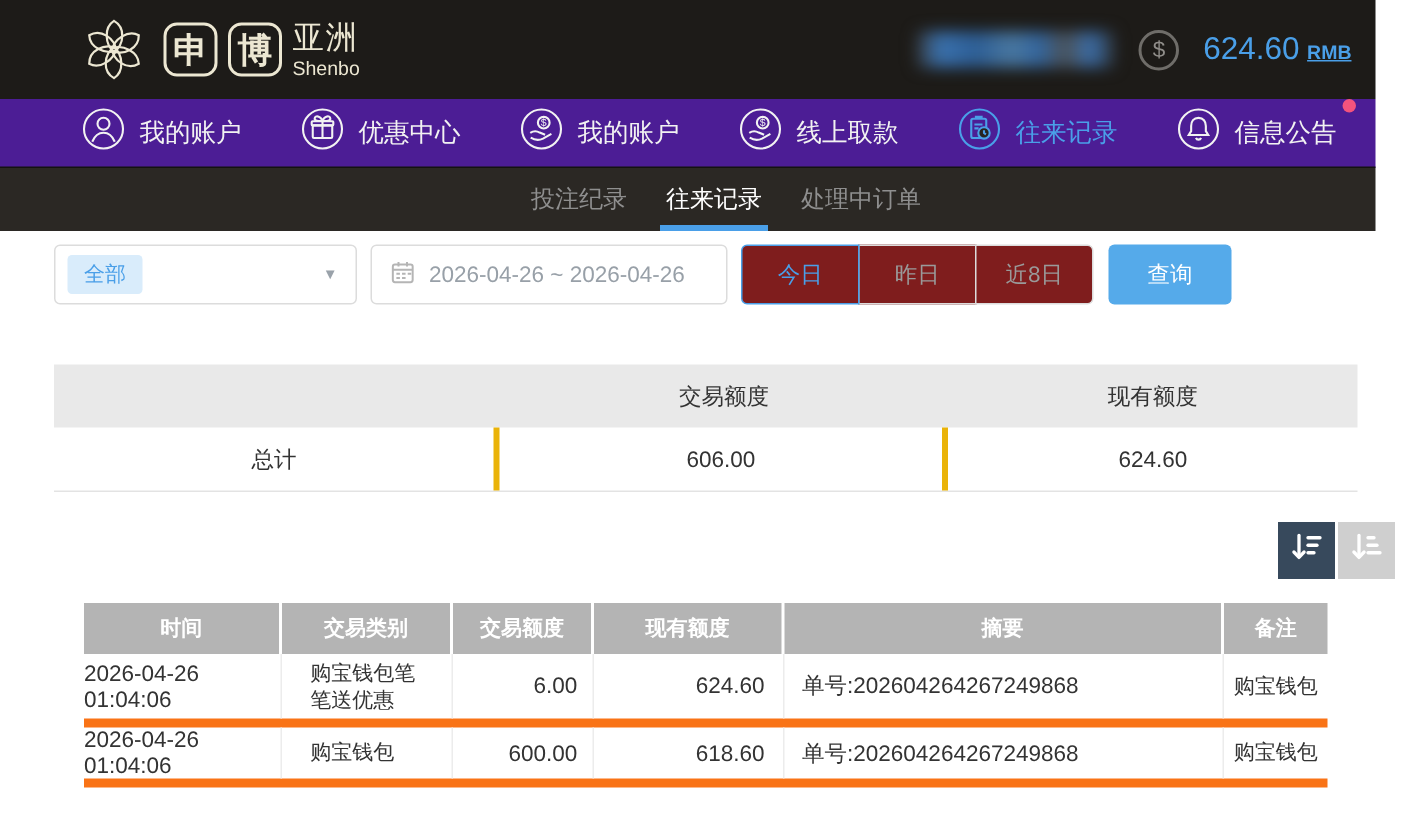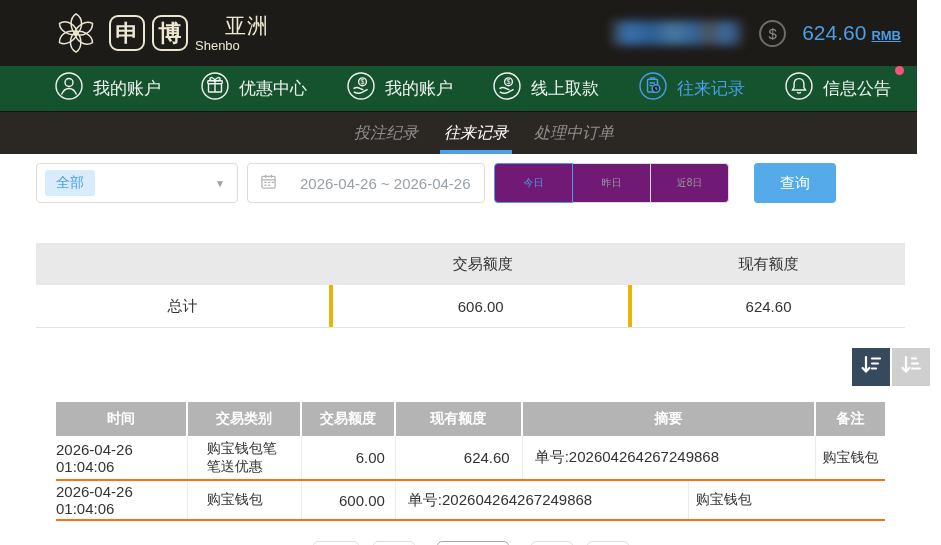--- a/index.html
+++ b/index.html
@@ -15,83 +15,83 @@
   
   .topbar { height: 66px; background: #1d1b18; display: flex; align-items: center; }
   .logo { display: flex; align-items: center; gap: 7px; margin-left: 50px; }
   .logo svg.flower { display: block; }
   .logo-box {
     width: 36px; height: 36px; border: 2px solid #ece7d2; border-radius: 9px;
     color: #ece7d2; font-size: 23px; font-weight: bold;
     display: flex; align-items: center; justify-content: center;
   }
   .logo-col { color: #ece7d2; line-height: 1; }
-  .logo-region { font-size: 21px; letter-spacing: 1px; margin-left: 30px; }
+  .logo-region { font-size: 21px; letter-spacing: 1px; }
   .logo-latin { font-size: 13px; margin-top: 3px; }
 
   .top-right { margin-left: auto; display: flex; align-items: center; margin-right: 16px; gap: 16px; }
   .blur-user {
     width: 132px; height: 24px; border-radius: 3px; filter: blur(5px);
     background: linear-gradient(90deg,#35383c 0%,#3a71ad 12%,#2d5e95 30%,#49779f 48%,#33659d 62%,#4b5258 75%,#3a6da8 88%,#2f3338 100%);
   }
   .coin {
     width: 27px; height: 27px; border: 2px solid #6f6d69; border-radius: 50%;
     color: #908e8a; font-size: 15px; display: flex; align-items: center; justify-content: center;
   }
   .balance { color: #4a9fe8; font-size: 21px; display: flex; align-items: baseline; gap: 5px; }
   .balance .cur { font-size: 13px; font-weight: bold; text-decoration: underline; }
 
   
   .mainnav {
-    height: 46px; background: #14532d; border-bottom: 1px solid #141311;
+    height: 46px; background: #4c1d95; border-bottom: 1px solid #141311;
     display: flex; align-items: center; justify-content: space-between;
     padding: 0 26px 0 54px;
   }
   .nav-item { display: flex; align-items: center; gap: 9px; color: #f2f2f2; font-size: 17px; cursor: pointer; position: relative; }
   .nav-item svg { stroke: #f2f2f2; fill: none; stroke-width: 1.4; }
   .nav-item.active { color: #4a9fe8; }
   .nav-item.active svg { stroke: #4a9fe8; }
   .badge-dot { position: absolute; top: -5px; right: -13px; width: 9px; height: 9px; background: #f4537d; border-radius: 50%; }
 
   
-  .subtabs { height: 42px; background: #2b2824; display: flex; font-style: italic; }
+  .subtabs { height: 42px; background: #2b2824; display: flex; }
   .subtab-wrap { margin-left: 350px; display: flex; gap: 18px; height: 100%; }
   .subtab {
     color: #8f8f8f; font-size: 16px; padding: 0 4px; height: 100%;
     display: flex; align-items: center; position: relative; cursor: pointer; white-space: nowrap;
   }
   .subtab.active { color: #fff; }
   .subtab.active::after { content: ""; position: absolute; left: 0; right: 0; bottom: 0; height: 4px; background: #4a9fe8; }
 
   
   .filter-row { margin: 9px 36px 0; display: flex; height: 40px; gap: 9px; align-items: stretch; }
   .select-box {
     width: 202px; border: 1px solid #dcdcdc; border-radius: 4px; background: #fff;
     display: flex; align-items: center; padding: 0 12px 0 8px; cursor: pointer;
   }
   .chip { background: #d9ecfb; color: #4a9fe8; padding: 4px 11px; border-radius: 3px; font-size: 14px; }
   .caret { margin-left: auto; color: #9aa2aa; font-size: 10px; }
   .date-box {
     width: 238px; border: 1px solid #dcdcdc; border-radius: 4px; background: #fff;
-    display: flex; align-items: center; gap: 23px; padding-left: 12px;
+    display: flex; align-items: center; gap: 9px; padding-left: 12px;
     color: #98a0a8; font-size: 15px; cursor: pointer; white-space: nowrap;
   }
   .date-box svg { stroke: #b5b5b5; fill: none; stroke-width: 1.4; flex: none; }
   .btn-group { display: flex; }
   .qbtn {
-    width: 79px; border: 1px solid #dcdcdc; background: #701a75; color: #9a9a9a;
-    font-size: 10px; display: flex; align-items: center; justify-content: center;
+    width: 79px; border: 1px solid #dcdcdc; background: #7f1d1d; color: #9a9a9a;
+    font-size: 15px; display: flex; align-items: center; justify-content: center;
     margin-left: -1px; cursor: pointer; position: relative;
   }
   .qbtn:first-child { margin-left: 0; border-radius: 4px 0 0 4px; }
   .qbtn:last-child { border-radius: 0 4px 4px 0; }
   .qbtn.active { border-color: #4a9fe8; color: #4a9fe8; z-index: 1; }
   .search-btn {
     width: 82px; background: #55aaea; color: #fff; border: none; border-radius: 4px;
-    font-size: 15px; margin-left: 16px; cursor: pointer;
+    font-size: 15px; margin-left: 1px; cursor: pointer;
     display: flex; align-items: center; justify-content: center;
   }
 
   
   .summary { margin: 40px 36px 0; font-size: 15px; }
   .sum-header { display: flex; height: 42px; background: #e9e9e9; color: #333; }
   .sum-header > div, .sum-row > div { display: flex; align-items: center; justify-content: center; }
   .sum-row { display: flex; height: 43px; border-bottom: 1px solid #e3e3e3; color: #333; }
   .sum-row > div { border-right: 4px solid #eab308; }
   .sum-row > div:last-child { border-right: none; }
@@ -102,21 +102,21 @@
   .sort-btn { width: 38px; height: 38px; display: flex; align-items: center; justify-content: center; cursor: pointer; }
   .sort-btn.desc { background: #37495c; }
   .sort-btn.asc { background: #cfcfcf; }
   .sort-btn svg { stroke: #fff; fill: none; stroke-width: 2.2; stroke-linecap: round; stroke-linejoin: round; }
 
   
   .records { margin: 16px 56px 0; font-size: 15px; }
   .rec-header { display: flex; background: #b4b4b4; height: 34px; color: #fff; font-weight: bold; font-size: 14px; }
   .rec-header > div { display: flex; align-items: center; justify-content: center; border-right: 2px solid #fff; }
   .rec-header > div:last-child { border-right: none; }
-  .rec-row { display: flex; border-bottom: 2px solid #f97316; color: #333; }
+  .rec-row { display: flex; border-bottom: 6px solid #f97316; color: #333; }
   .rec-row > div { border-right: 1px solid #ececec; display: flex; align-items: center; }
   .rec-row > div:last-child { border-right: none; }
   .r1 { min-height: 42px; } .r2 { min-height: 40px; }
   .c-time { width: 15.9%; justify-content: center; }
   .c-type { width: 13.8%; padding: 4px 19px; font-size: 14px; line-height: 1.25; }
   .c-amt  { width: 11.3%; justify-content: flex-end; padding-right: 10px; }
   .c-bal  { width: 15.3%; justify-content: flex-end; padding-right: 12px; }
   .c-sum  { width: 35.4%; padding-left: 12px; }
   .c-note { width: 8.3%; justify-content: center; font-size: 14px; }
 
@@ -334,20 +334,21 @@
     <div class="c-type">购宝钱包笔笔送优惠</div>
     <div class="c-amt">6.00</div>
     <div class="c-bal">624.60</div>
     <div class="c-sum">单号:202604264267249868</div>
     <div class="c-note">购宝钱包</div>
   </div>
   <div class="rec-row r2">
     <div class="c-time">2026-04-26 01:04:06</div>
     <div class="c-type">购宝钱包</div>
     <div class="c-amt">600.00</div>
+    <div class="c-bal">618.60</div>
     <div class="c-sum">单号:202604264267249868</div>
     <div class="c-note">购宝钱包</div>
   </div>
 </div>
 
 <div class="pagination">
   <div class="pg" style="width:46px;"></div>
   <div class="pg" style="width:42px;"></div>
   <div class="pg sel" style="width:72px;"></div>
   <div class="pg" style="width:42px;"></div>

